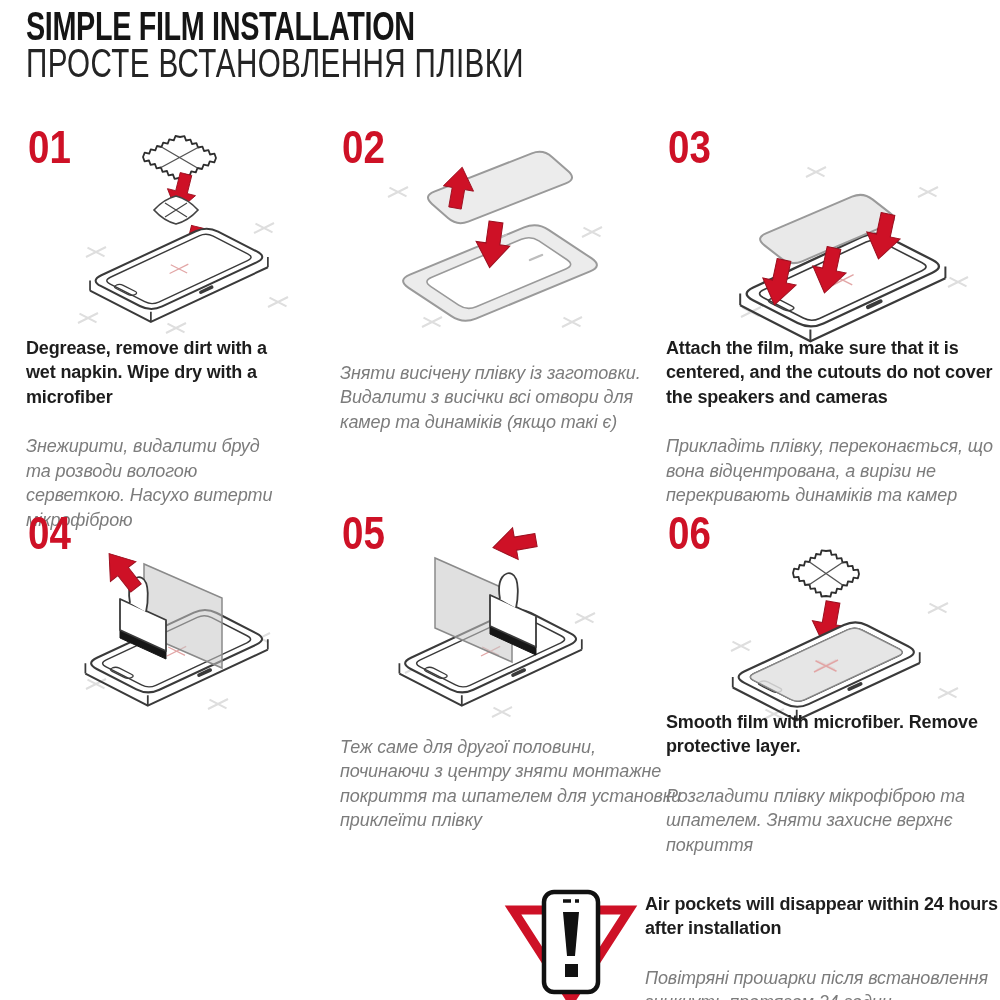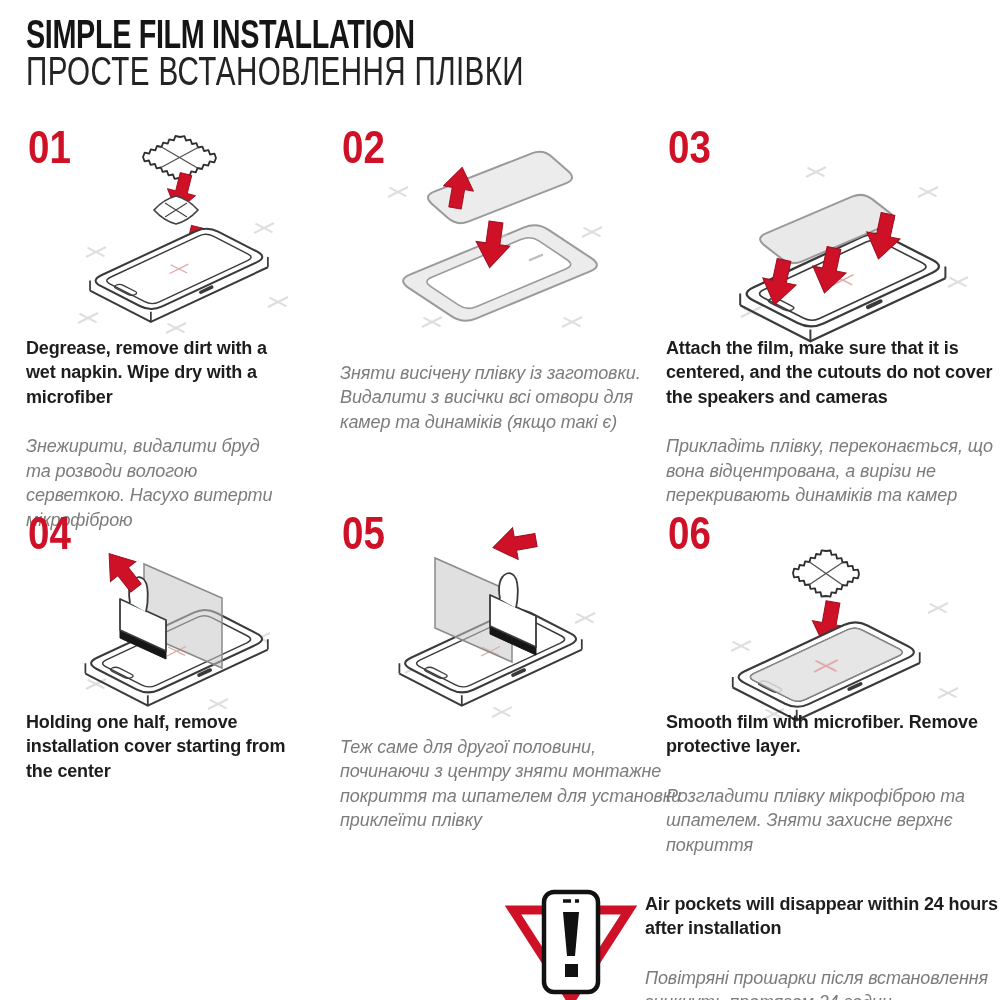--- a/index.html
+++ b/index.html
@@ -1,18 +1,18 @@
 <!DOCTYPE html>
 <html><head>
 <meta charset="utf-8">
 <style>
   html,body{margin:0;padding:0;background:#fff;}
   .page{position:relative;width:1000px;height:1000px;background:#fff;overflow:hidden;
         font-family:"Liberation Sans",sans-serif;color:#1d1d1d;}
-  .hdr{position:absolute;left:26px;top:14px;}
+  .hdr{position:absolute;left:26px;top:6px;}
   .hdr .t1{font-size:40px;font-weight:700;letter-spacing:-.5px;color:#151515;
            transform:scaleX(.72);transform-origin:left top;white-space:nowrap;line-height:1.0;}
   .hdr .t2{font-size:40px;font-weight:400;letter-spacing:.5px;color:#242424;
            transform:scaleX(.74);transform-origin:left top;white-space:nowrap;line-height:1.0;margin-top:-3px;}
   .step{position:absolute;width:300px;}
   .s1{left:26px;top:126px}.s2{left:340px;top:126px}.s3{left:666px;top:126px}
   .s4{left:26px;top:512px}.s5{left:340px;top:512px}.s6{left:666px;top:512px}
   .num{position:absolute;left:2px;top:0;font-size:47px;font-weight:700;color:#ce1126;
        transform:scaleX(.82);transform-origin:left top;line-height:.9;}
   .illus{position:absolute;left:0;top:4px;overflow:visible;}
@@ -140,21 +140,20 @@
     <svg class="illus" width="300" height="200">
       <use href="#cr" transform="translate(70,168)"></use>
         <use href="#cr" transform="translate(234,122)"></use>
       <use href="#cr" transform="translate(192,188)"></use>
       <use href="#phone" transform="translate(45,80) scale(0.8)"></use>
       <path d="M118,118 L196,152 L196,82 L118,48 Z" fill="#c7c7c7" fill-opacity="0.55" stroke="#8a8a8a" stroke-width="1.5"></path>
       <use href="#squeegee" transform="translate(94,91)"></use>
       <use href="#arw" transform="translate(110,72) rotate(142) scale(0.95)"></use>
     </svg>
     <div class="texts">
-      <div class="en">Holding one half, remove installation cover starting from the center</div>
     </div>
   </div>
 
   <div class="step s5 r2 w340">
     <div class="num">05</div>
     <svg class="illus" width="300" height="200">
       <use href="#cr" transform="translate(75,152)"></use>
         <use href="#cr" transform="translate(245,102)"></use>
       <use href="#cr" transform="translate(162,196)"></use>
       <use href="#phone" transform="translate(45,80) scale(0.8)"></use>

